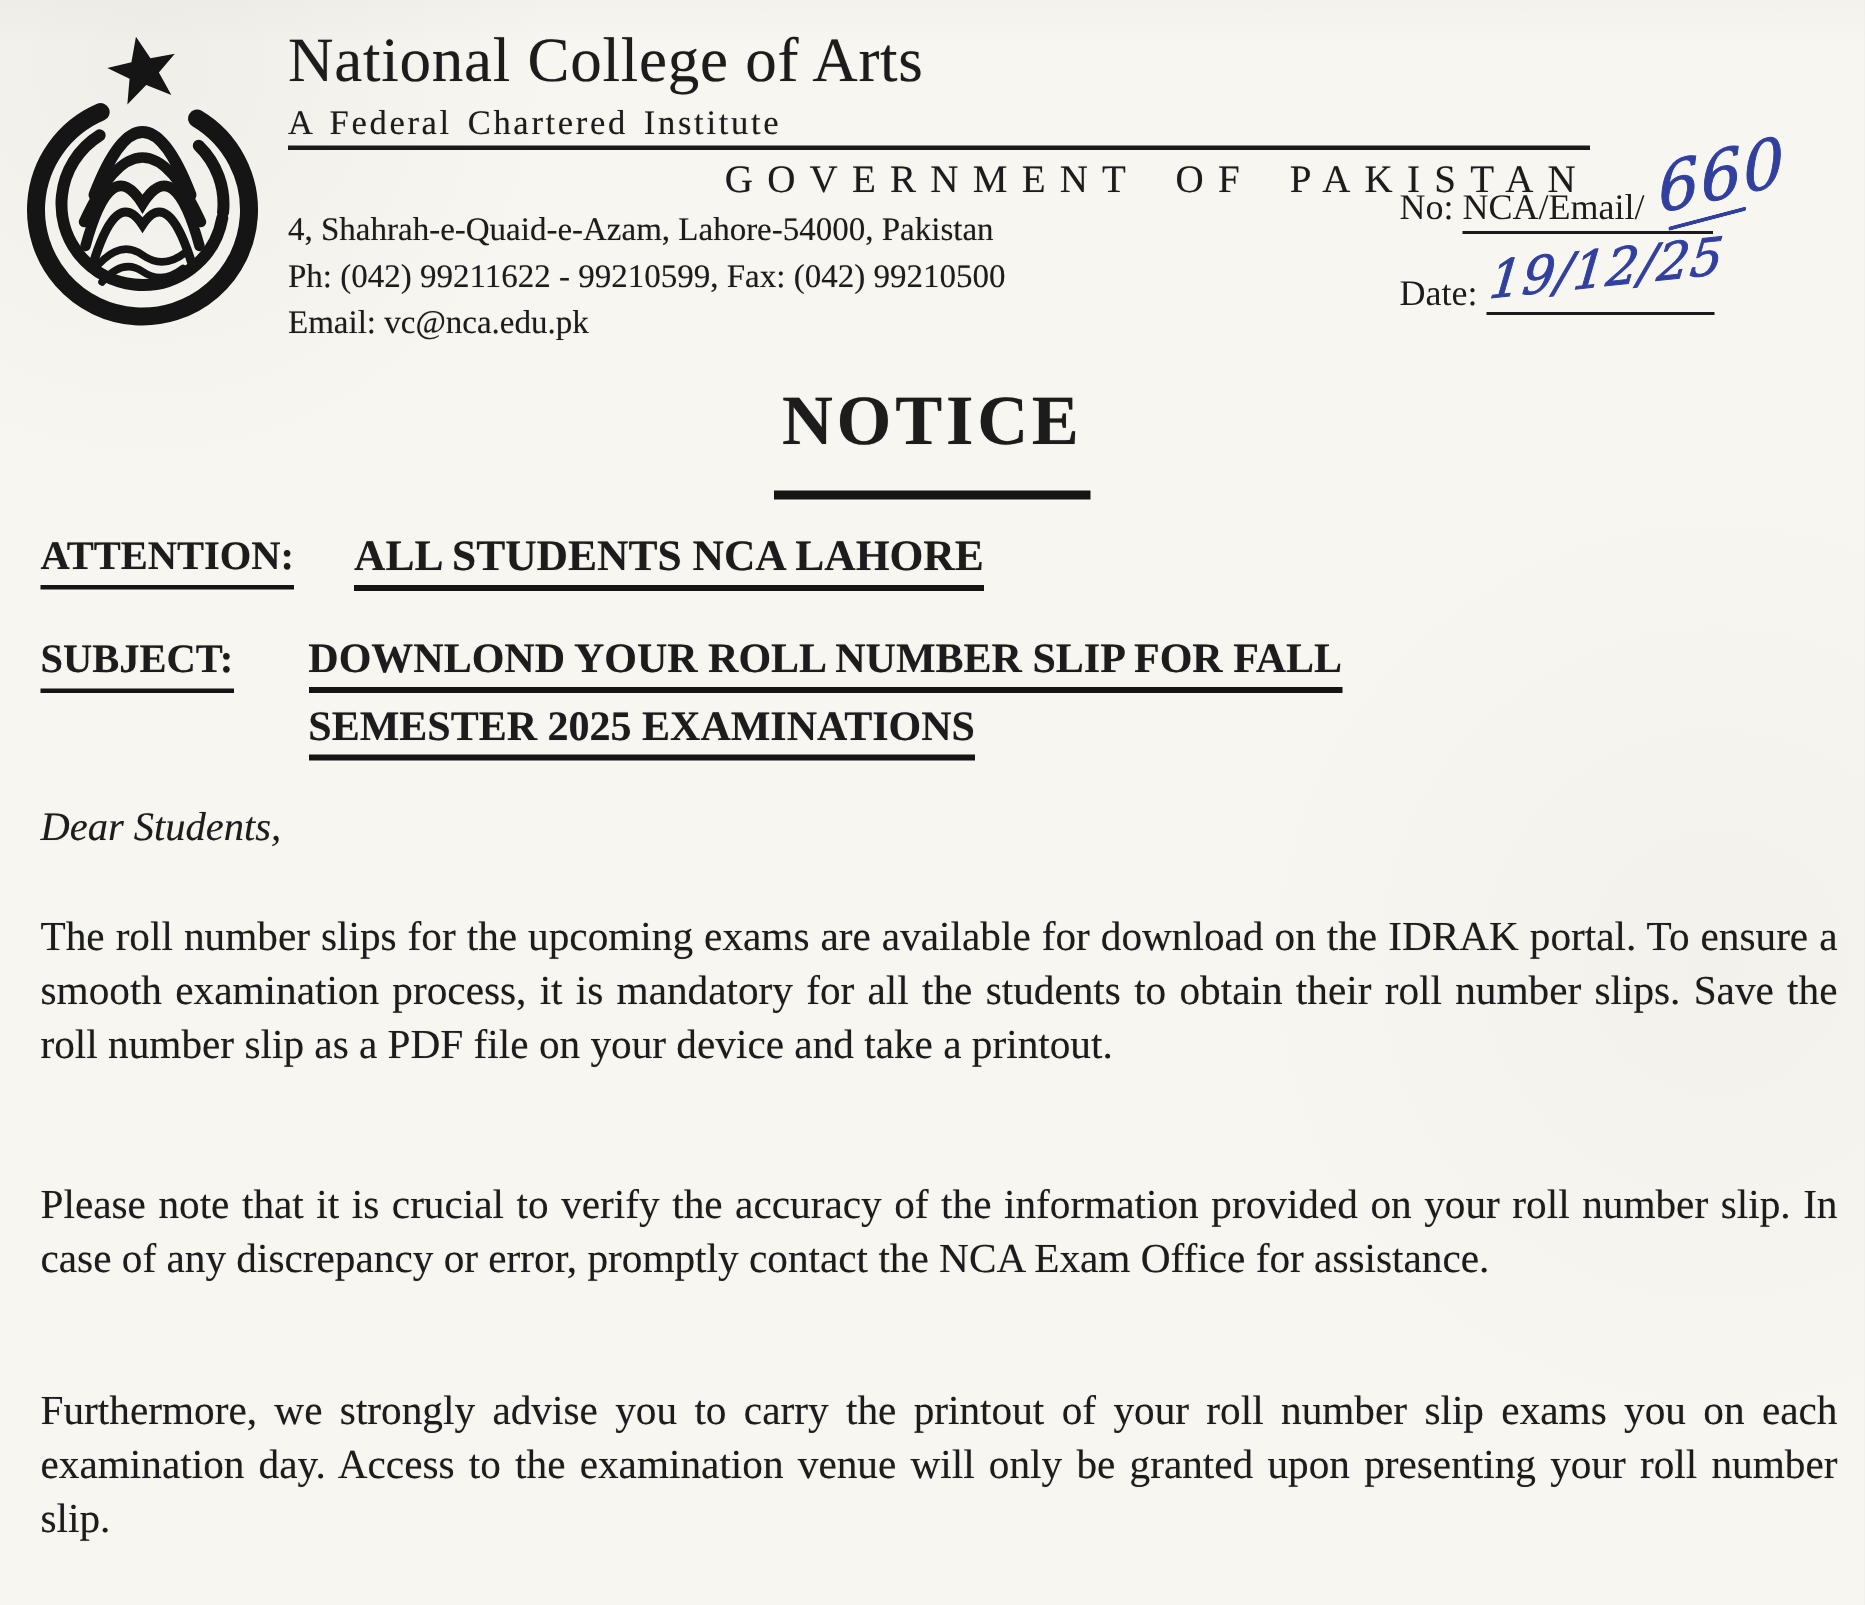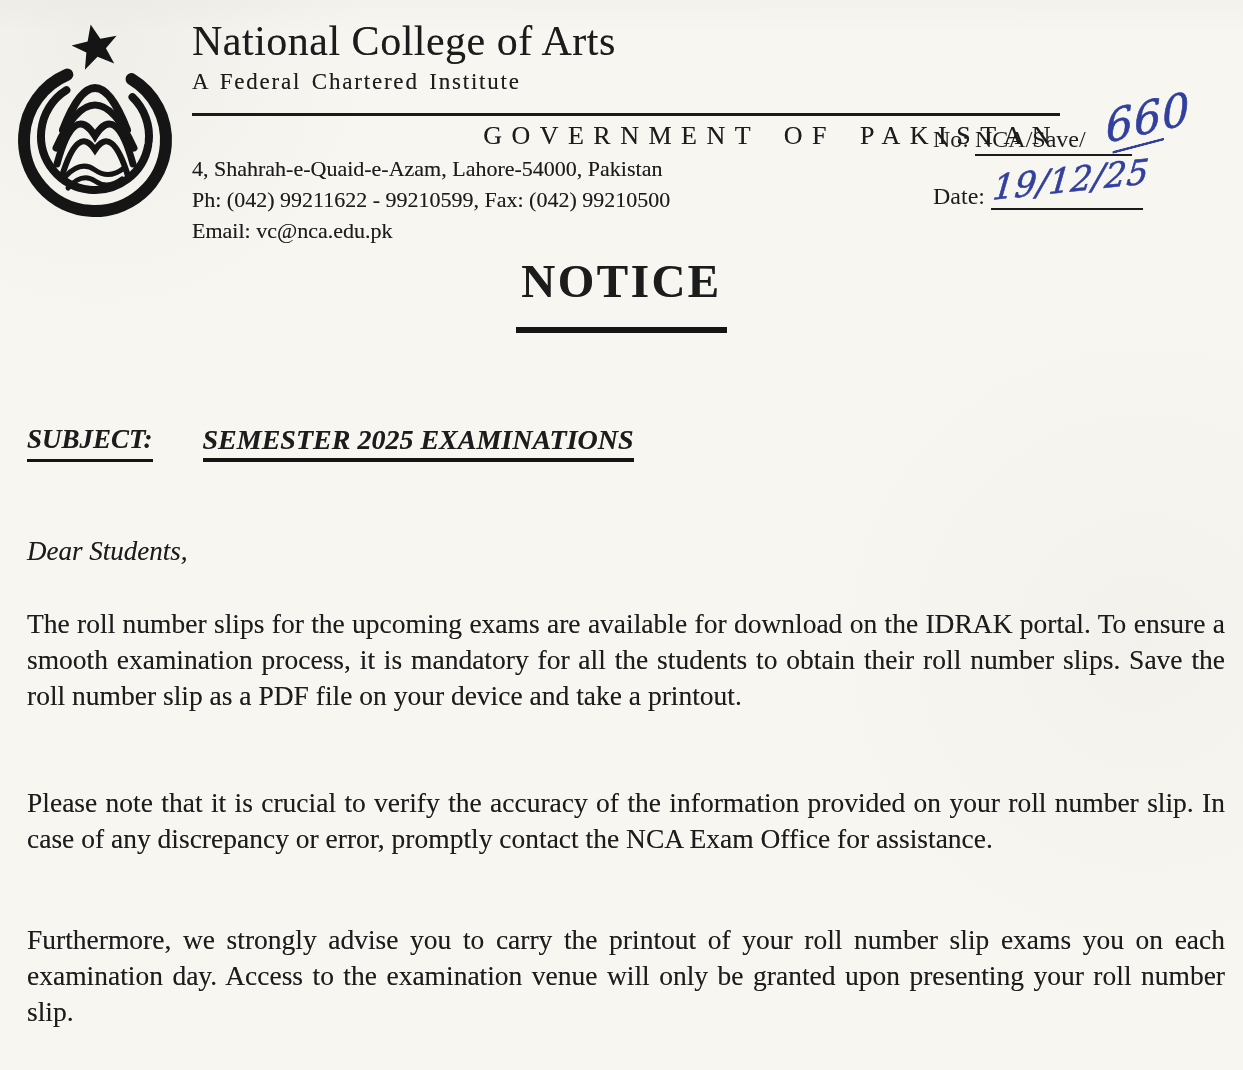--- a/index.html
+++ b/index.html
@@ -27,21 +27,21 @@
 
   
   .masthead { position: absolute; left: 192px; top: 18px; }
   .org-name { font-size: 42px; line-height: 46px; letter-spacing: 0.5px; }
   .tagline {
     margin-top: 5px;
     width: 868px;
     font-size: 23px;
     letter-spacing: 1.8px;
     word-spacing: 3px;
-    padding-bottom: 18px;
+    padding-bottom: 2px;
     border-bottom: 3px solid #1a1a1a;
   }
   .gov-line { margin-top: 5px; font-size: 26px; letter-spacing: 9.5px; word-spacing: 8px; text-align: right; }
   .addr-line { margin-top: 5px; font-size: 22px; line-height: 26px; }
 
   
   .ref-block { position: absolute; left: 933px; top: 126px; font-size: 24px; }
   .ref-row { position: relative; white-space: nowrap; }
   .ref-underline {
     display: inline-block;
@@ -102,21 +102,21 @@
     font-size: 47px;
     font-weight: bold;
     letter-spacing: 2.5px;
     border-bottom: 6px solid #151515;
     padding: 0 5px 19px 5px;
   }
 
   
   .kv-row { position: absolute; left: 27px; display: flex; align-items: flex-start; }
   .row-attention { top: 355px; }
-  .row-subject { top: 424px; font-style: italic; }
+  .row-subject { top: 424px; }
   .kv-label {
     font-size: 27px;
     font-weight: bold;
     border-bottom: 3px solid #151515;
     padding-bottom: 4px;
     white-space: nowrap;
   }
   .row-attention .kv-label { margin-right: 40px; }
   .row-subject .kv-label { margin-right: 50px; }
   .attention-value {
@@ -183,40 +183,45 @@
     <div class="gov-line ink-soft">GOVERNMENT OF PAKISTAN</div>
     <div class="addr-line ink-soft">4, Shahrah-e-Quaid-e-Azam, Lahore-54000, Pakistan</div>
     <div class="addr-line ink-soft">Ph: (042) 99211622 - 99210599, Fax: (042) 99210500</div>
     <div class="addr-line ink-soft">Email: vc@nca.edu.pk</div>
   </div>
 
   <div class="ref-block">
     <div class="ref-row">
       <span>No:</span>
       <span class="ref-underline">
-        <span>NCA/Save/</span>
+        <span>NCA/Email/</span>
         <span class="hand hand-ref">660</span>
       </span>
     </div>
     <div class="ref-row ref-row-date">
       <span>Date:</span>
       <span class="date-underline">
         <span class="hand hand-date"><span>19/12/25</span><span class="pen-flourish"></span></span>
       </span>
     </div>
   </div>
 
   <div class="notice-title">
     <span class="ink-soft">NOTICE</span>
   </div>
 
+  <div class="kv-row row-attention">
+    <span class="kv-label ink-soft">ATTENTION:</span>
+    <span class="attention-value ink-soft">ALL STUDENTS NCA LAHORE</span>
+  </div>
 
   <div class="kv-row row-subject">
     <span class="kv-label ink-soft">SUBJECT:</span>
     <span class="subject-lines">
+      <span class="subject-line ink-soft">DOWNLOND YOUR ROLL NUMBER SLIP FOR FALL</span>
       <span class="subject-line ink-soft">SEMESTER 2025 EXAMINATIONS</span>
     </span>
   </div>
 
   <div class="salutation ink-soft">Dear Students,</div>
 
   <p class="body-para para-1 ink-soft">The roll number slips for the upcoming exams are available for download on the IDRAK portal. To ensure a smooth examination process, it is mandatory for all the students to obtain their roll number slips. Save the roll number slip as a PDF file on your device and take a printout.</p>
   <p class="body-para para-2 ink-soft">Please note that it is crucial to verify the accuracy of the information provided on your roll number slip. In case of any discrepancy or error, promptly contact the NCA Exam Office for assistance.</p>
   <p class="body-para para-3 ink-soft">Furthermore, we strongly advise you to carry the printout of your roll number slip exams you on each examination day. Access to the examination venue will only be granted upon presenting your roll number slip.</p>
 

